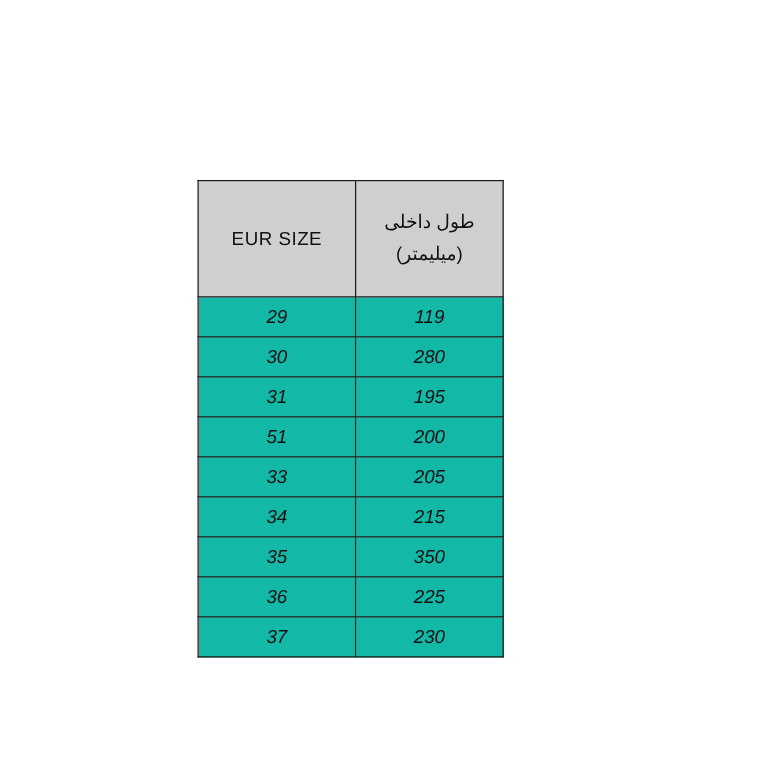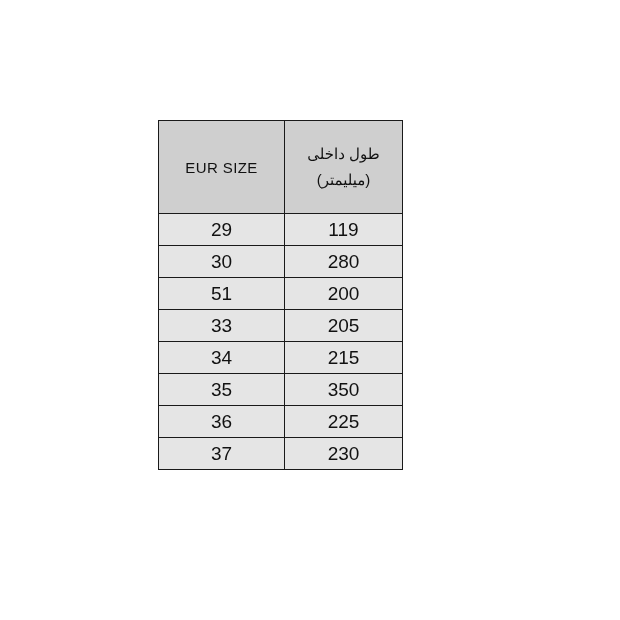--- a/index.html
+++ b/index.html
@@ -17,20 +17,21 @@
   .table-wrap {
     position: absolute;
     left: 158px;
     top: 120px;
     width: 244px;
   }
   table.size-table {
     border-collapse: collapse;
     width: 244px;
     table-layout: fixed;
+    margin-top: 24px;
   }
   table.size-table col.c1 { width: 126px; }
   table.size-table col.c2 { width: 118px; }
   table.size-table th,
   table.size-table td {
     border: 1px solid #1a1a1a;
     text-align: center;
     vertical-align: middle;
     color: #111111;
   }
@@ -49,23 +50,24 @@
     font-size: 15px;
     direction: rtl;
     line-height: 1.75;
   }
   th.head-fa .fa-line {
     display: block;
     white-space: nowrap;
   }
   table.size-table tbody td {
     height: 31px;
-    font-size: 19px;
-    background: #e5e5e5;
+    font-size: 15px;
+    background: #14b8a6;
     padding: 0;
+    font-style: italic;
   }
 </style>
 </head>
 <body>
 
 <div class="table-wrap">
   <table class="size-table">
     <colgroup>
       <col class="c1">
       <col class="c2">
@@ -82,20 +84,24 @@
     <tbody>
       <tr>
         <td>29</td>
         <td>119</td>
       </tr>
       <tr>
         <td>30</td>
         <td>280</td>
       </tr>
       <tr>
+        <td>31</td>
+        <td>195</td>
+      </tr>
+      <tr>
         <td>51</td>
         <td>200</td>
       </tr>
       <tr>
         <td>33</td>
         <td>205</td>
       </tr>
       <tr>
         <td>34</td>
         <td>215</td>

